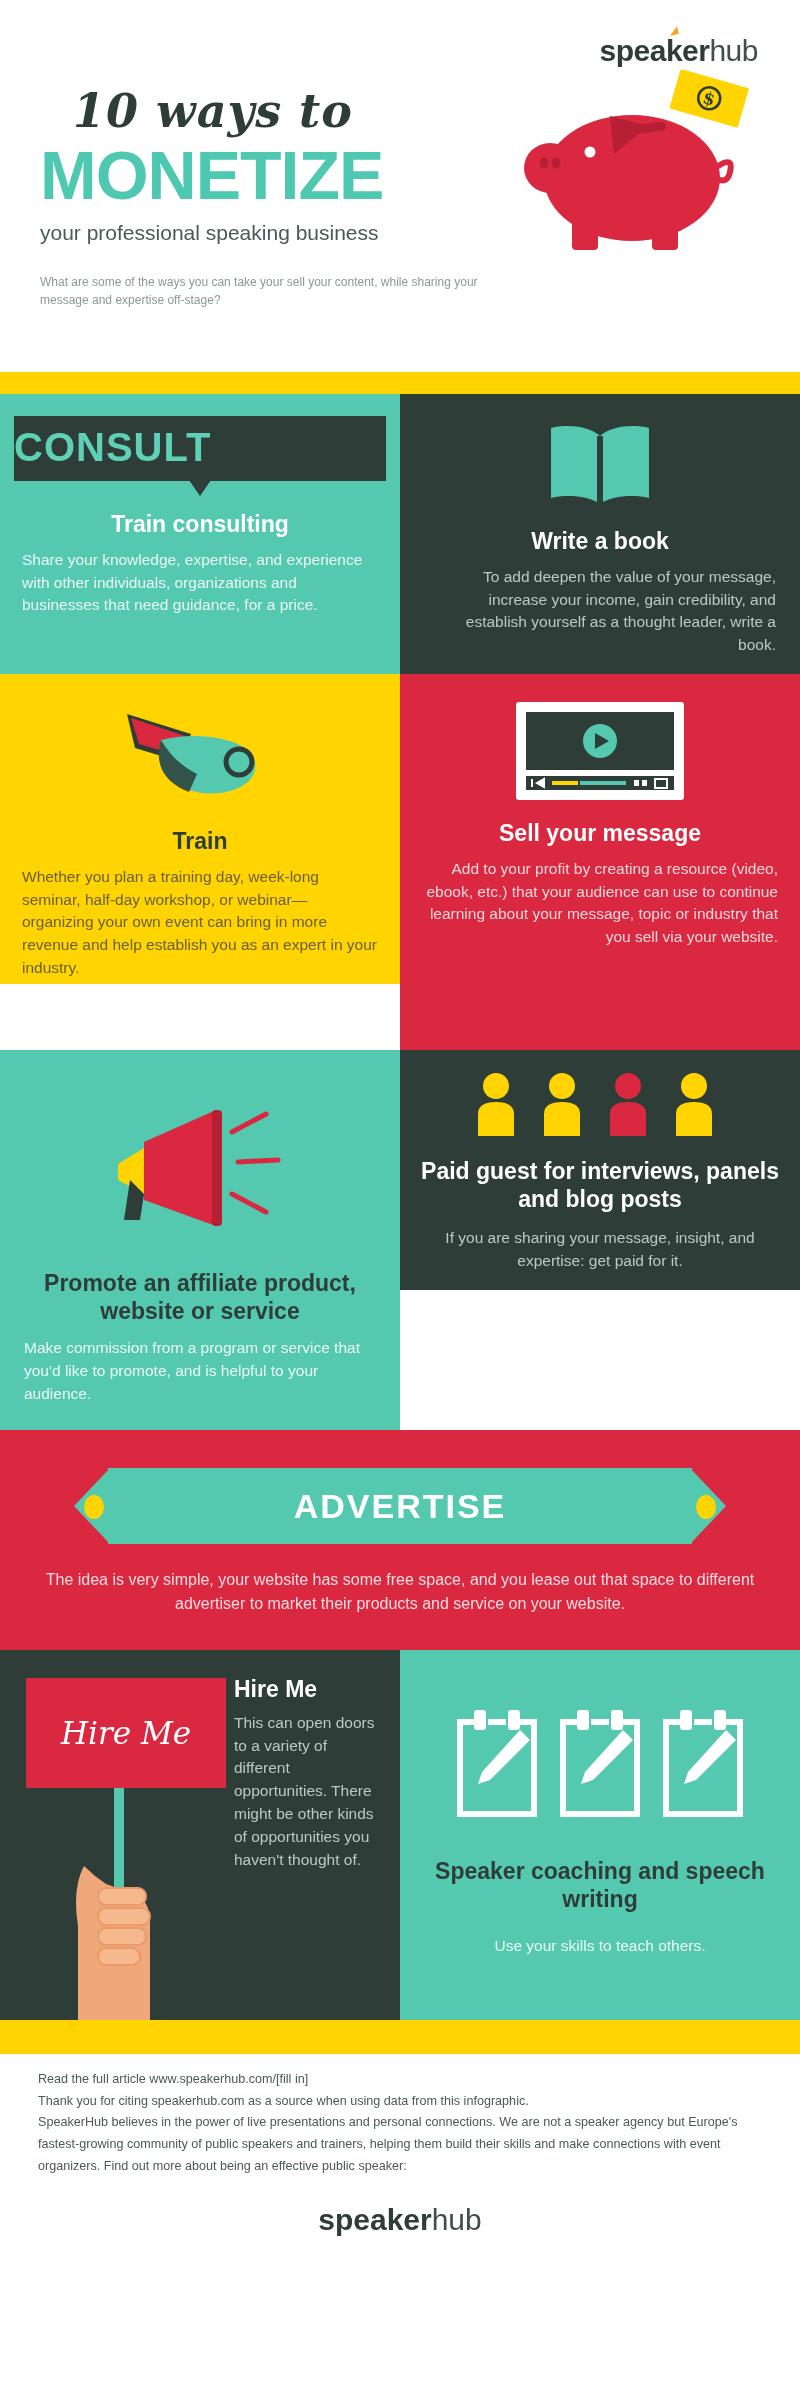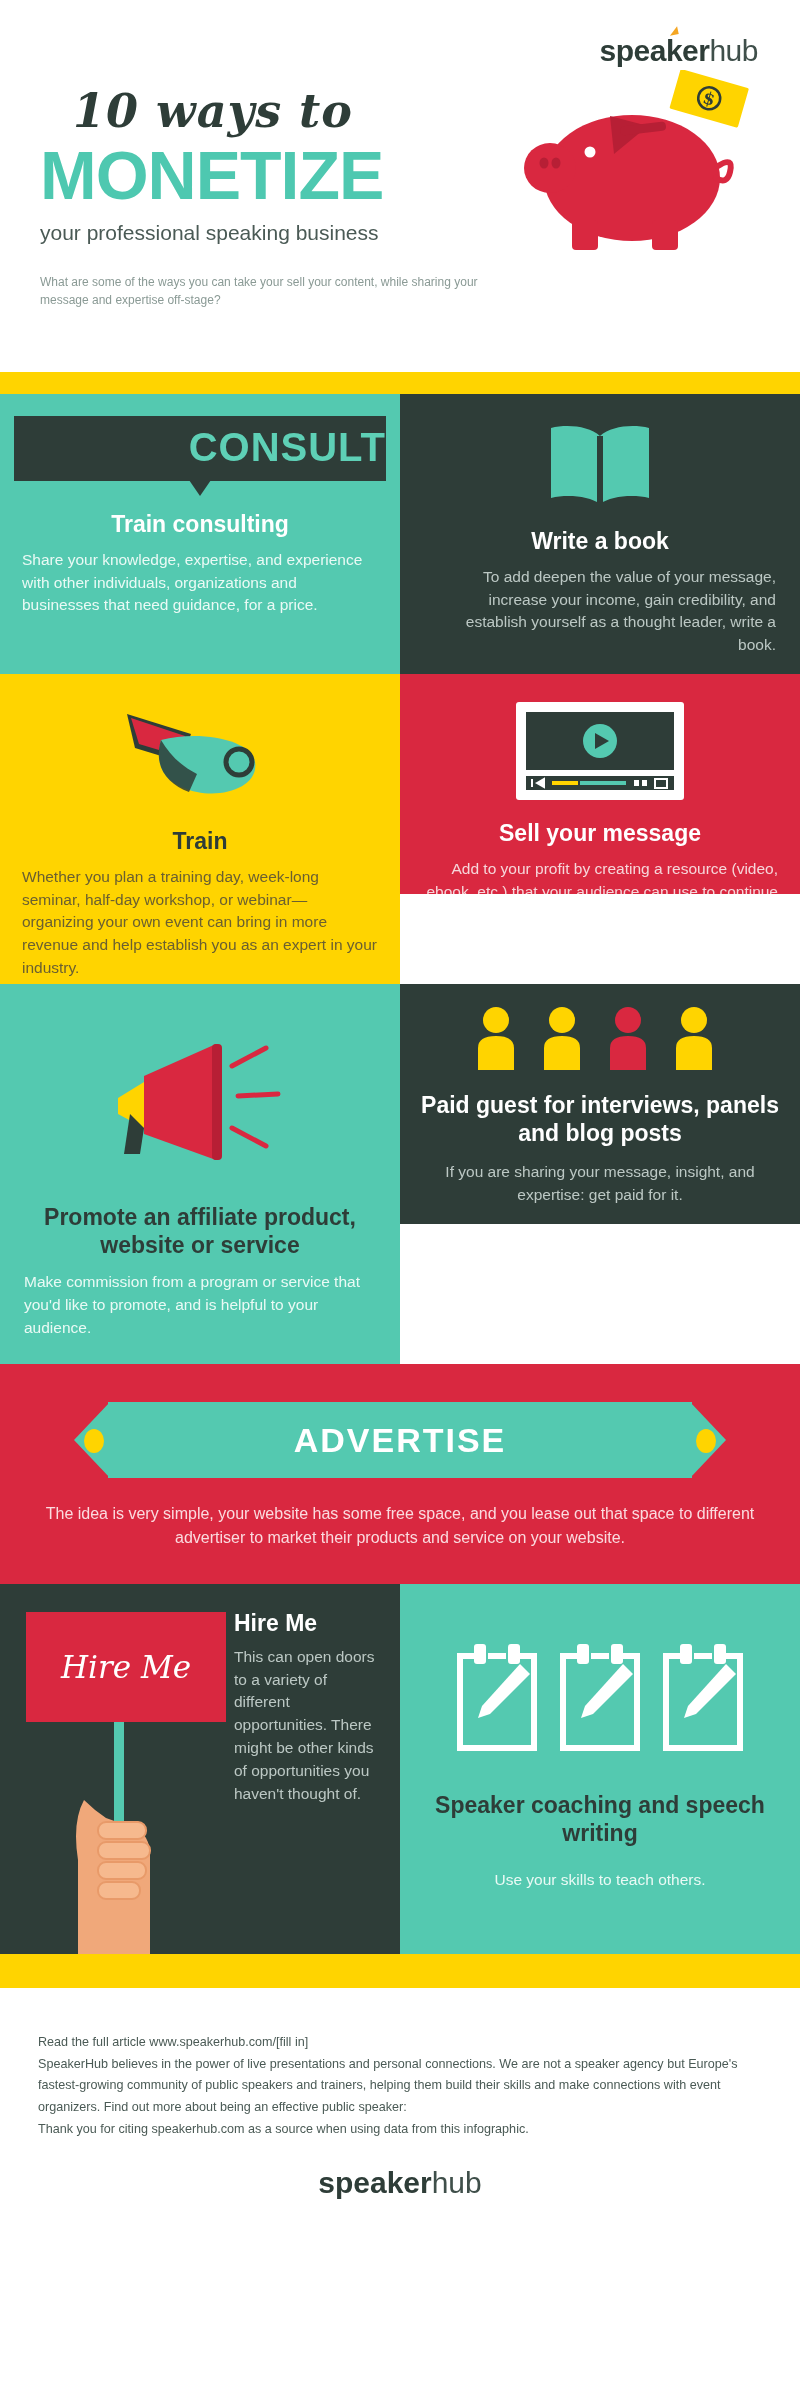--- a/index.html
+++ b/index.html
@@ -41,21 +41,21 @@
   h3.panel-title { font-size: 23px; font-weight: bold; line-height: 1.2; }
   p.panel-body { font-size: 15.5px; line-height: 1.48; font-weight: 300; }
   .w-dark { color: #ffffff; }
   .b-dark { color: #2e3d38; }
   .body-onteal { color: #eafaf5; }
   .body-onyellow { color: #6b6030; }
   .body-onred { color: #f6d6da; }
   .body-ondark { color: #bcc8c4; }
 
   
-  .consult-banner { position: relative; background: #2e3d38; margin: 22px 14px 0 14px; padding: 9px 0 11px 0; text-align: right; }
+  .consult-banner { position: relative; background: #2e3d38; margin: 22px 14px 0 14px; padding: 9px 0 11px 0; text-align: left; }
   .consult-banner .txt { color: #5ed0b6; font-size: 40px; font-weight: bold; letter-spacing: 1px; }
   .consult-banner:after { content:""; position:absolute; left:50%; bottom:-15px; transform: translateX(-50%);
     width:0; height:0; border-left: 11px solid transparent; border-right: 11px solid transparent; border-top: 16px solid #2e3d38; }
 
   .center { text-align: center; }
   .right  { text-align: right; }
 
   
   .adv-section { background: #d92840; padding: 38px 0 34px 0; }
   .ribbon-row { position: relative; height: 76px; margin: 0 28px; }
@@ -69,21 +69,21 @@
   .ribbon-dot { position: absolute; top: 27px; width: 20px; height: 24px; border-radius: 50%; background: #ffd400; }
   .dot-l { left: 56px; } .dot-r { right: 56px; }
   .adv-body { color: #fbdbdf; font-size: 16px; line-height: 1.5; text-align: center; padding: 24px 42px 0 42px; font-weight: 300; }
 
   
   .hire-sign { background: #d92840; width: 200px; height: 110px; display:flex; align-items:center; justify-content:center; margin: 28px 0 0 26px; }
   .hire-sign .txt { font-family: "DejaVu Serif", serif; font-style: italic; color:#fff; font-size: 31px; }
   .pole { position: absolute; left: 114px; top: 138px; width: 10px; height: 235px; background: #54c9b0; }
 
   
-  .footer { background: #ffffff; padding: 38px 38px 22px 38px; margin-top: 6px; }
+  .footer { background: #ffffff; padding: 15px 38px 22px 38px; }
   .footer p { font-size: 12.6px; color: #4a5a55; line-height: 1.72; }
   .footer-logo { text-align: center; margin-top: 26px; font-size: 30px; font-weight: bold; }
 
   svg { display:block; }
 </style>
 </head>
 <body>
 
 <div class="page">
 
@@ -161,21 +161,21 @@
           <path d="M26 18 L80 36 L74 56 L34 44 Z" fill="#d92840"></path>
           <path d="M56 40 C96 30 146 40 150 62 C154 86 120 98 92 92 C64 86 48 70 56 40 Z" fill="#54c9b0"></path>
           <circle cx="134" cy="62" r="13" fill="none" stroke="#2e3d38" stroke-width="5"></circle>
           <path d="M56 40 C64 54 76 66 92 74 L84 92 C62 84 48 66 56 40 Z" fill="#2e3d38" opacity="0.85"></path>
         </svg>
       </div>
       <h3 class="panel-title b-dark center" style="margin-top:18px;">Train</h3>
       <p class="panel-body body-onyellow" style="margin:10px 22px 0 22px;">Whether you plan a training day, week-long seminar, half-day workshop, or webinar—organizing your own event can bring in more revenue and help establish you as an expert in your industry.</p>
     </div>
 
-    <div class="cell red" style="width:400px;height:220px;padding:0 22px;">
+    <div class="cell red" style="width:400px;height:376px;padding:0 22px;">
       <div style="display:flex;justify-content:center;margin-top:24px;">
         <svg width="180" height="106" viewBox="0 0 180 106">
           <rect x="6" y="4" width="168" height="98" rx="3" fill="#ffffff"></rect>
           <rect x="16" y="14" width="148" height="58" fill="#2e3d38"></rect>
           <circle cx="90" cy="43" r="17" fill="#54c9b0"></circle>
           <path d="M85 35 L99 43 L85 51 Z" fill="#2e3d38"></path>
           <rect x="16" y="78" width="148" height="14" fill="#2e3d38"></rect>
           <path d="M22 81 L22 89 M27 85 L34 81 L34 89 Z" stroke="#ffffff" fill="#ffffff" stroke-width="2"></path>
           <rect x="42" y="83" width="26" height="4" fill="#ffd400"></rect>
           <rect x="70" y="83" width="46" height="4" fill="#54c9b0"></rect>
@@ -311,21 +311,21 @@
       </div>
       <h3 class="panel-title b-dark center" style="margin-top:34px;">Speaker coaching and speech writing</h3>
       <p class="panel-body body-onteal center" style="margin-top:22px;">Use your skills to teach others.</p>
     </div>
   </div>
 
   <div class="yellow-strip" style="height:34px;"></div>
 
   <div class="footer">
     <p>Read the full article www.speakerhub.com/[fill in]</p>
+    <p>Thank you for citing speakerhub.com as a source when using data from this infographic.</p>
     <p>SpeakerHub believes in the power of live presentations and personal connections. We are not a speaker agency but Europe's fastest-growing community of public speakers and trainers, helping them build their skills and make connections with event organizers. Find out more about being an effective public speaker:</p>
-    <p>Thank you for citing speakerhub.com as a source when using data from this infographic.</p>
 
     <div class="footer-logo">
       <span style="color:#2e3d38;">spea</span><span class="k-wrap" style="position:relative;display:inline-block;color:#2e3d38;"><span class="k-dot"></span><span>k</span></span><span style="color:#2e3d38;">er</span><span style="color:#3f4f4a;font-weight:300;">hub</span>
     </div>
   </div>
 
 </div>
 
 </body></html>

